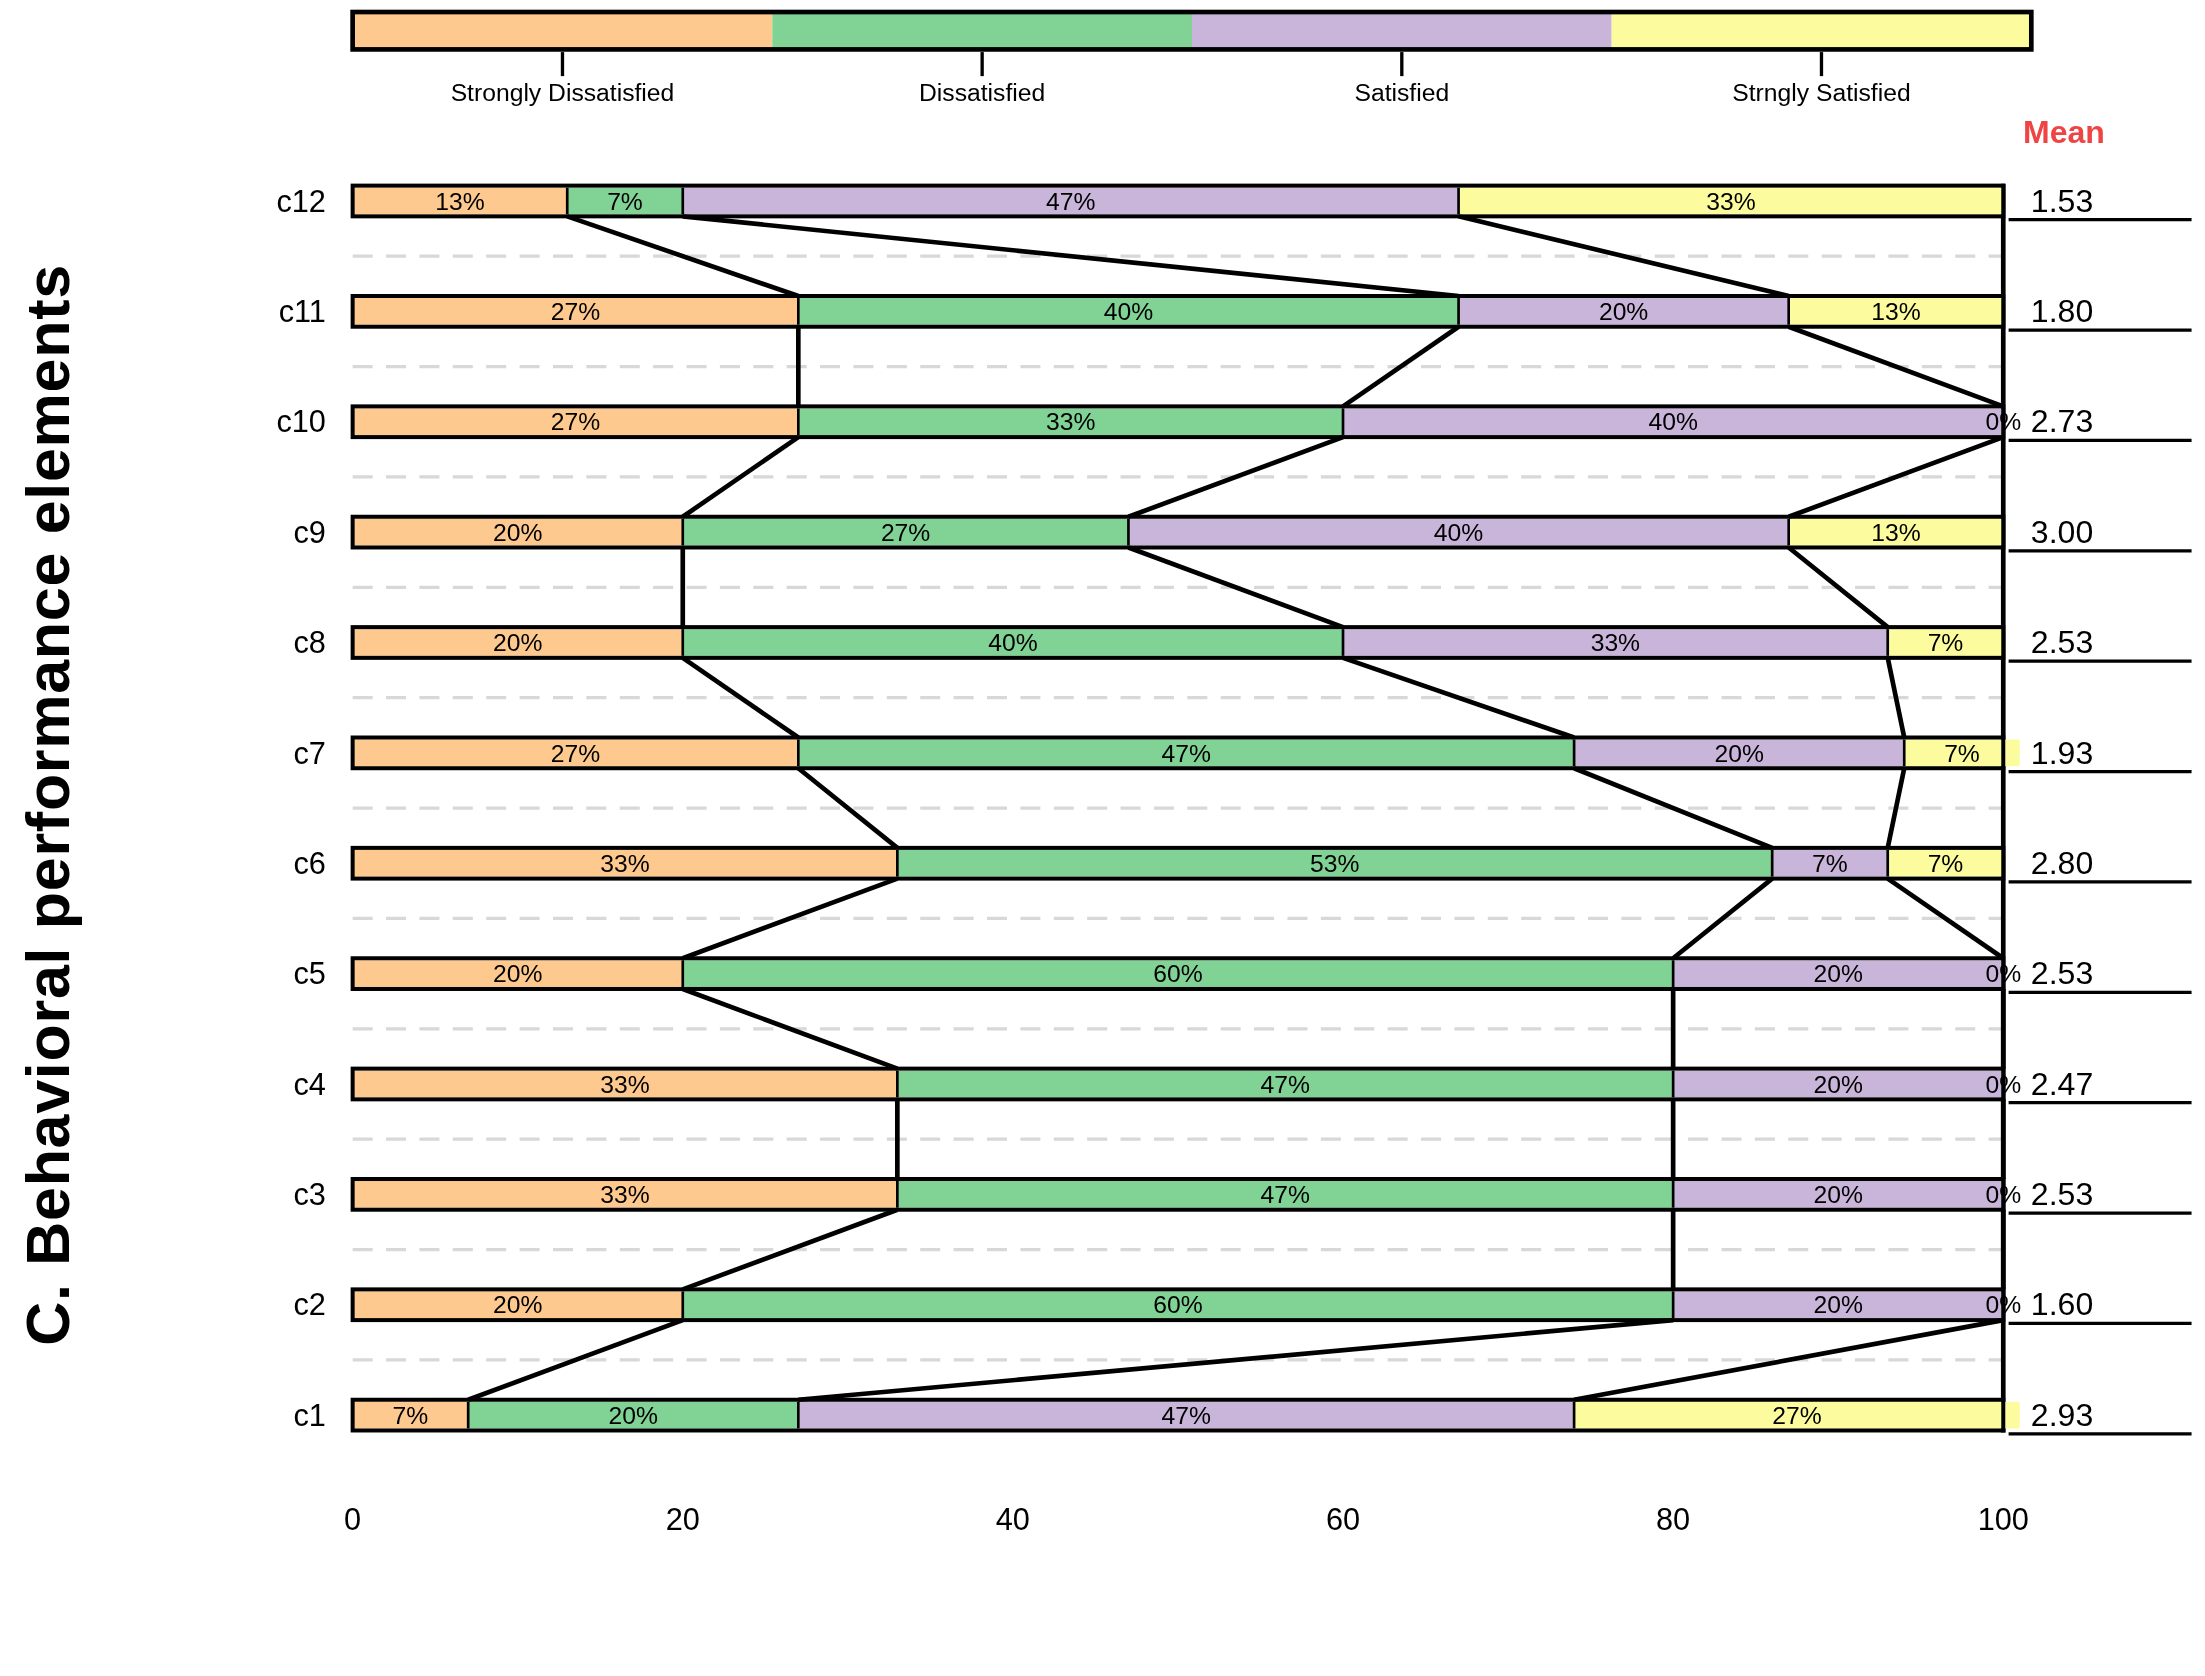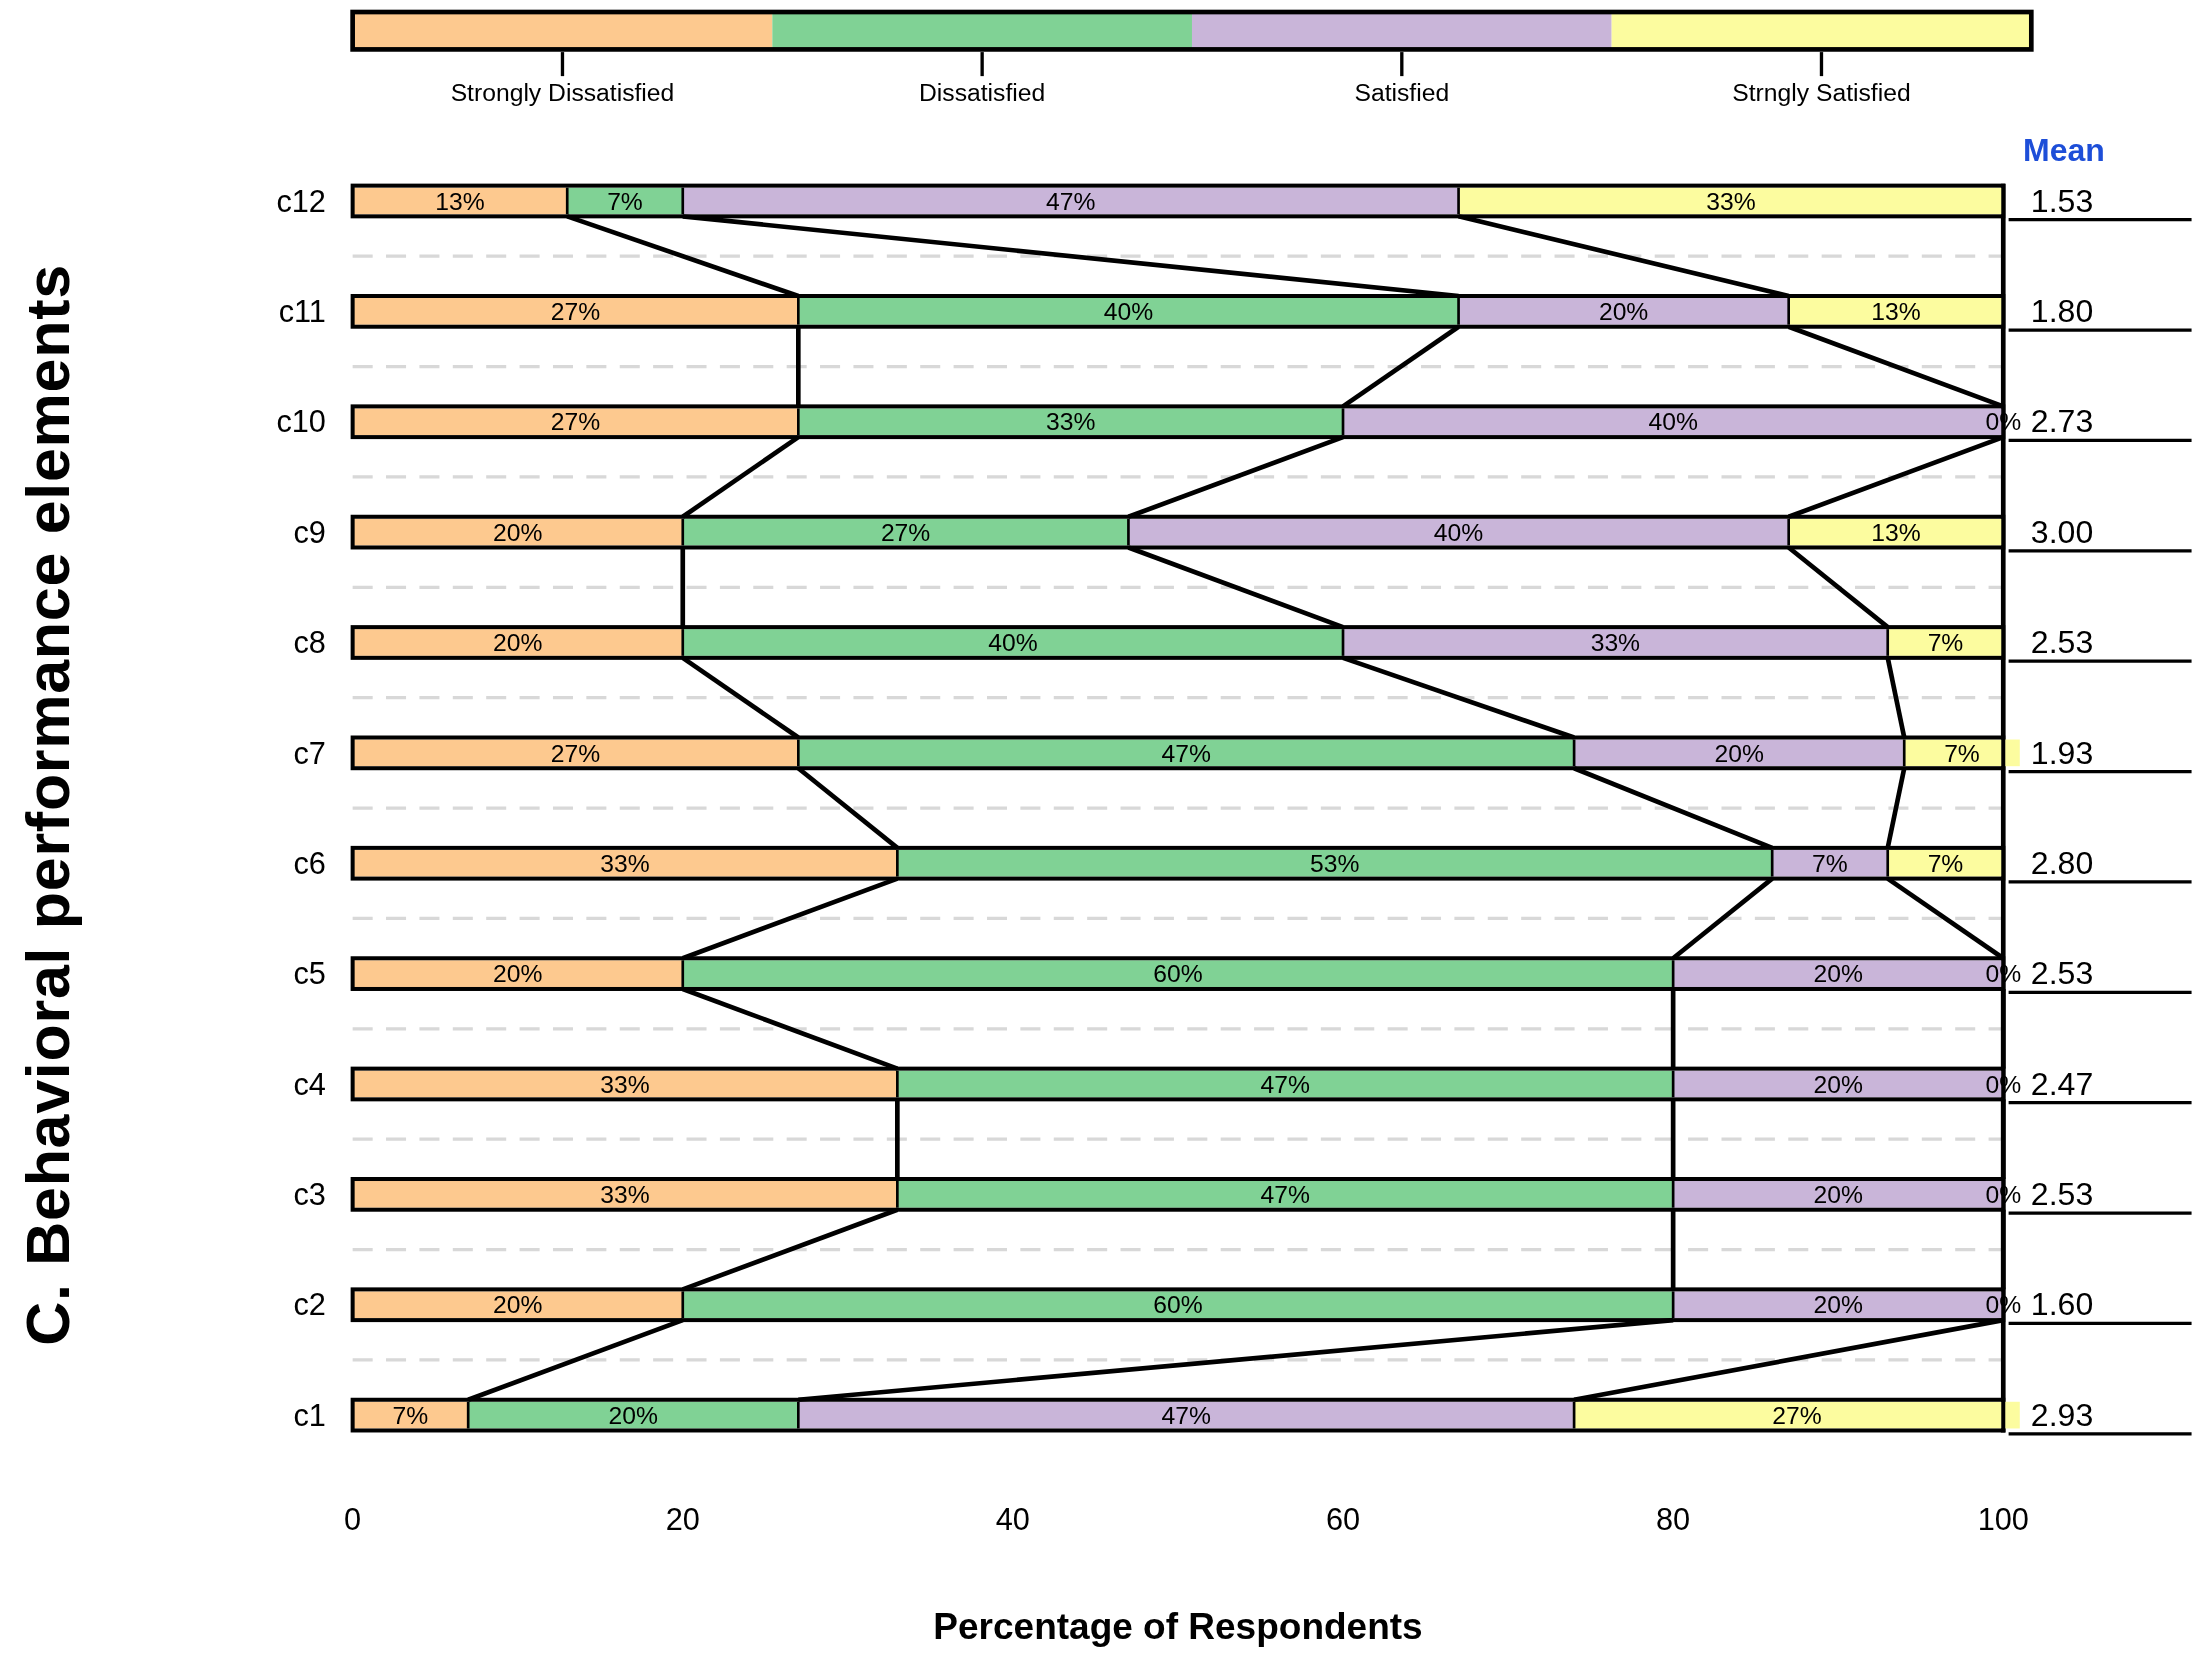--- a/index.html
+++ b/index.html
@@ -18,23 +18,23 @@
     font-size: 61px; font-weight: bold; color: #000;
     white-space: nowrap; letter-spacing: 0.7px;
   }
   .x-title {
     position: absolute; left: 1178px; top: 1648px;
     transform: translate(-50%, -100%);
     font-size: 37px; font-weight: bold; color: #000;
     white-space: nowrap;
   }
   .mean-header {
-    position: absolute; left: 2064px; top: 150px;
+    position: absolute; left: 2064px; top: 132px;
     transform: translate(-50%, -50%);
-    font-size: 32px; font-weight: bold; color: #1d4ed8;
+    font-size: 32px; font-weight: bold; color: #ef4444;
     white-space: nowrap;
   }
 </style>
 </head>
 <body>
 
 <div class="fig">
   <svg class="chart" id="chart-svg" width="2205" height="1676" viewBox="0 0 3302 2510">
       <line x1="528" y1="383.65" x2="3000" y2="383.65" stroke="#D8D8D8" stroke-width="5" stroke-dasharray="30 20"></line>
       <line x1="528" y1="548.95" x2="3000" y2="548.95" stroke="#D8D8D8" stroke-width="5" stroke-dasharray="30 20"></line>
@@ -275,16 +275,15 @@
       <line x1="2727.75" y1="78" x2="2727.75" y2="114" stroke="#000000" stroke-width="5"></line>
       <text x="2727.75" y="152" font-size="37" text-anchor="middle" fill="#000000" font-family="&quot;Liberation Sans&quot;,&quot;DejaVu Sans&quot;,sans-serif" font-weight="normal">Strngly Satisfied</text>
       <text x="528" y="2292" font-size="46" text-anchor="middle" fill="#000000" font-family="&quot;Liberation Sans&quot;,&quot;DejaVu Sans&quot;,sans-serif" font-weight="normal">0</text>
       <text x="1022.4000000000001" y="2292" font-size="46" text-anchor="middle" fill="#000000" font-family="&quot;Liberation Sans&quot;,&quot;DejaVu Sans&quot;,sans-serif" font-weight="normal">20</text>
       <text x="1516.8000000000002" y="2292" font-size="46" text-anchor="middle" fill="#000000" font-family="&quot;Liberation Sans&quot;,&quot;DejaVu Sans&quot;,sans-serif" font-weight="normal">40</text>
       <text x="2011.2" y="2292" font-size="46" text-anchor="middle" fill="#000000" font-family="&quot;Liberation Sans&quot;,&quot;DejaVu Sans&quot;,sans-serif" font-weight="normal">60</text>
       <text x="2505.6000000000004" y="2292" font-size="46" text-anchor="middle" fill="#000000" font-family="&quot;Liberation Sans&quot;,&quot;DejaVu Sans&quot;,sans-serif" font-weight="normal">80</text>
       <text x="3000" y="2292" font-size="46" text-anchor="middle" fill="#000000" font-family="&quot;Liberation Sans&quot;,&quot;DejaVu Sans&quot;,sans-serif" font-weight="normal">100</text>
     </svg>
   <div class="y-title">C. Behavioral performance elements</div>
-  <div class="x-title">Percentage of Respondents</div>
   <div class="mean-header">Mean</div>
 </div>
 
 
 </body></html>

